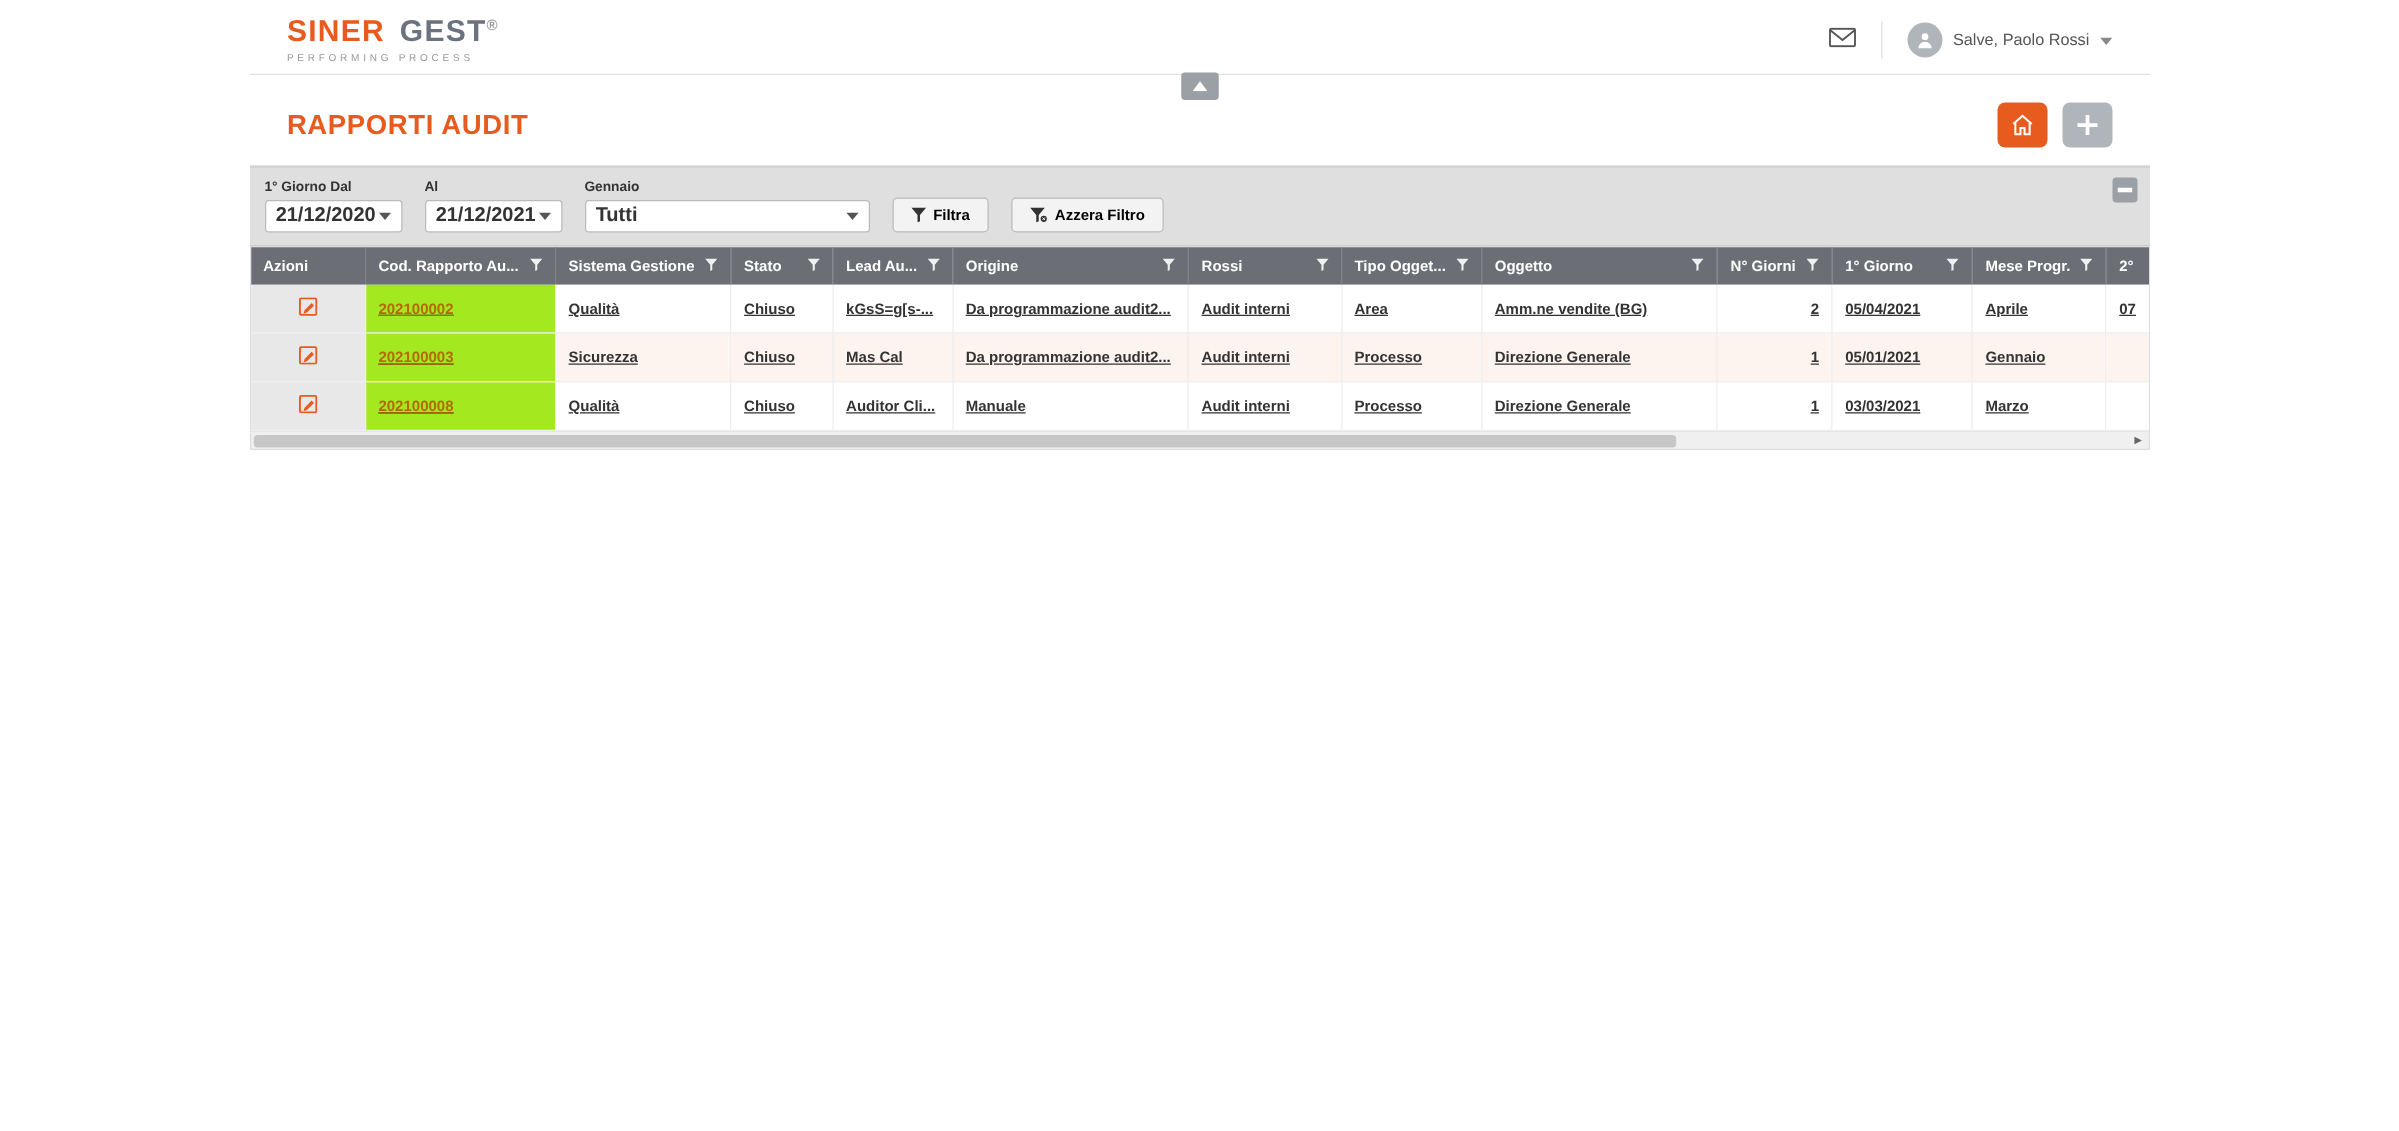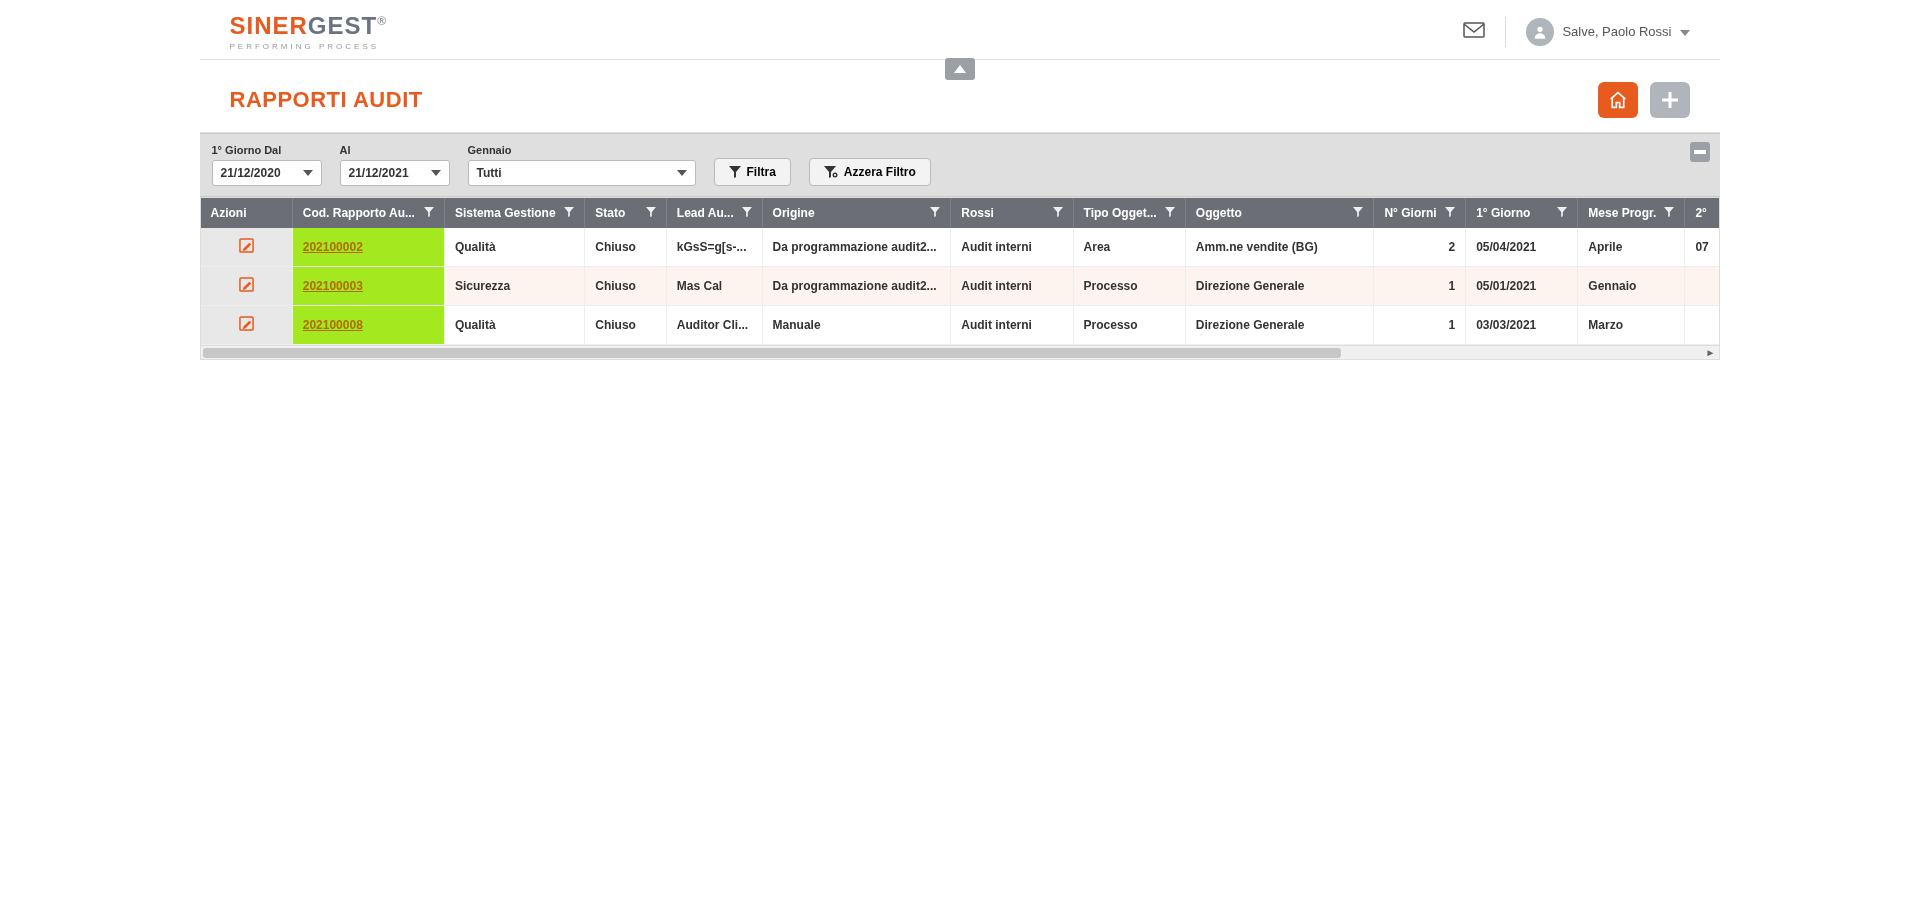--- a/index.html
+++ b/index.html
@@ -15,21 +15,21 @@
   .topbar {
     display: flex;
     align-items: center;
     justify-content: space-between;
     padding: 12px 30px 8px 30px;
     border-bottom: 1px solid #e0e0e0;
   }
   .logo-area { display: flex; flex-direction: column; }
   .logo { font-size: 24px; font-weight: bold; letter-spacing: 1px; }
   .logo .siner { color: #e85b1e; }
-  .logo .gest { color: #6b7280; }
+  .logo .gest { color: #6b7280; margin-left: 12px; }
   .logo-sub { font-size: 8px; letter-spacing: 3px; color: #999; margin-top: 2px; }
   .topbar-right { display: flex; align-items: center; gap: 20px; }
   .topbar-sep { width: 1px; height: 30px; background: #ddd; }
   .avatar {
     width: 28px; height: 28px; border-radius: 50%;
     background: #b0b5bb; display: flex; align-items: center; justify-content: center;
   }
   .avatar svg { fill: #fff; }
   .greeting { display: flex; align-items: center; gap: 8px; color: #555; }
 
@@ -82,21 +82,21 @@
   .filter-group { display: flex; flex-direction: column; gap: 4px; }
   .filter-label { font-size: 11px; font-weight: bold; color: #333; }
   .select-like {
     background: #fff;
     border: 1px solid #bbb;
     border-radius: 3px;
     height: 26px;
     display: flex; align-items: center; justify-content: space-between;
     padding: 0 8px;
     font-weight: bold;
-    font-size: 12px;
+    font-size: 16px;
     cursor: pointer;
   }
   .w-date { width: 110px; }
   .w-auditor { width: 228px; }
   .btn {
     background: #f3f3f3;
     border: 1px solid #bbb;
     border-radius: 4px;
     height: 28px;
     padding: 0 14px;
@@ -142,20 +142,21 @@
     white-space: nowrap;
   }
   thead th .th-inner { display: flex; align-items: center; justify-content: space-between; gap: 6px; }
   tbody td {
     padding: 10px 10px;
     border-right: 1px solid #eee;
     border-bottom: 1px solid #eee;
     font-weight: bold;
     font-size: 12px;
     white-space: nowrap;
+    text-decoration: underline;
   }
   tbody tr:nth-child(even) td.normal-bg { background: #fdf4f0; }
   tbody tr:nth-child(odd)  td.normal-bg { background: #fff; }
   .col-azioni { width: 90px; background: #e8e8e8 !important; text-align: center; }
   .col-cod    { width: 145px; background: #a4e820 !important; }
   .col-cod a { color: #b36b00; text-decoration: underline; }
   .col-num { text-align: right; }
   .edit-icon { color: #e85b1e; }
 
   .hscroll {

